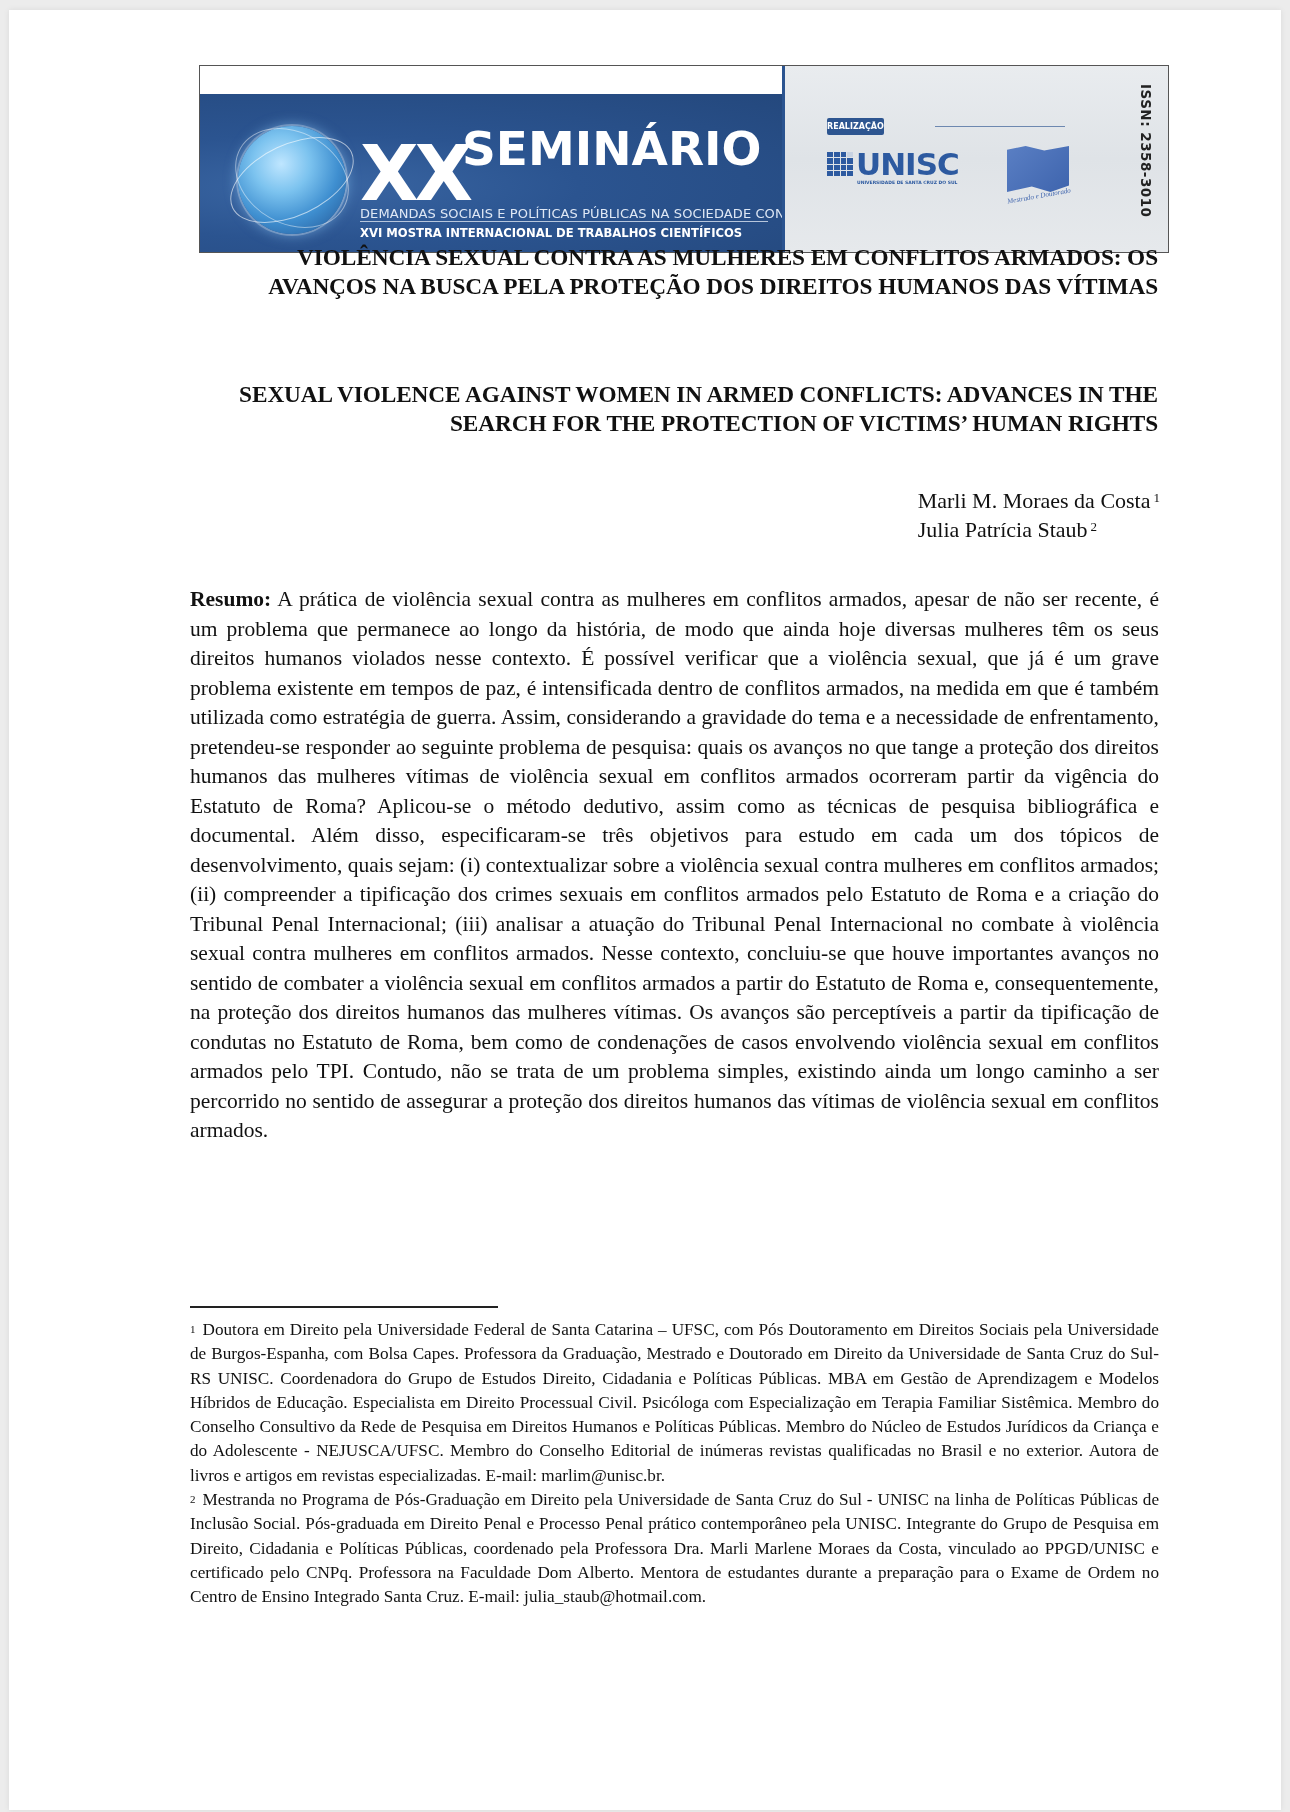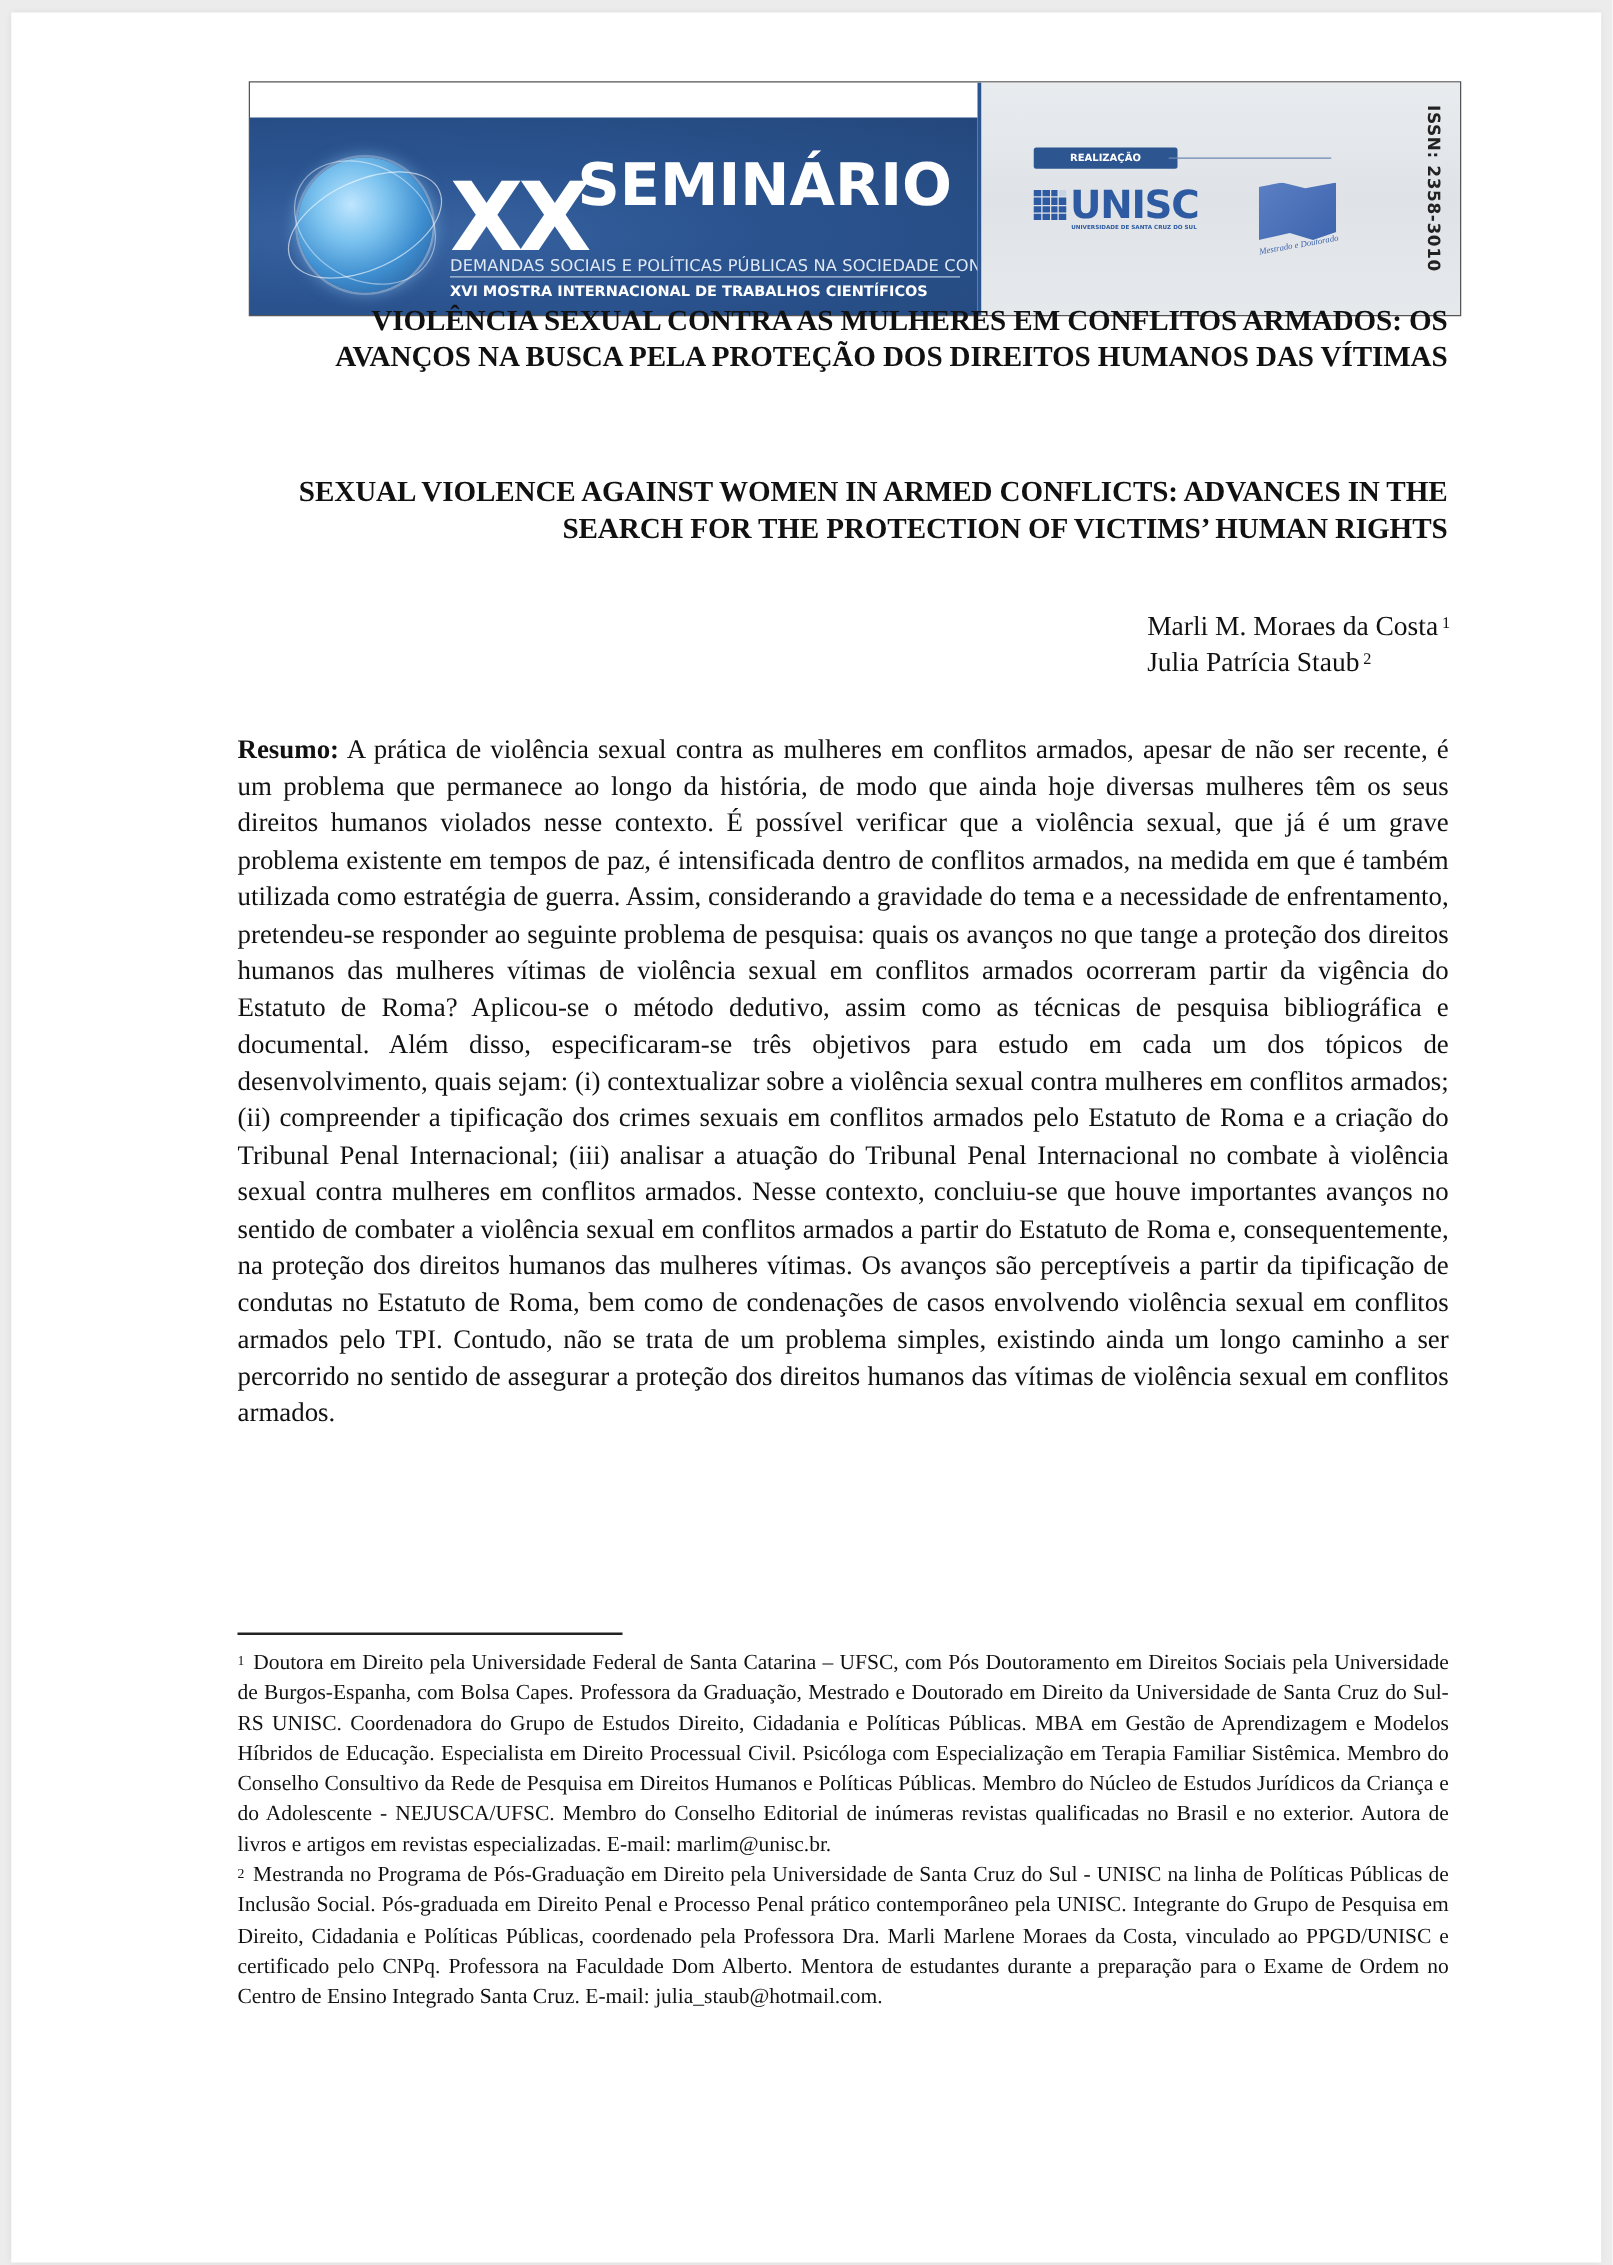--- a/index.html
+++ b/index.html
@@ -56,21 +56,21 @@
     color:#dfe8f5; font-size:13px; letter-spacing:0.1px; white-space:nowrap;
   }
   .hr-banner { position:absolute; left:160px; top:127px; width:408px; height:1px; background:#b7c6dc; }
   .sub2 {
     position:absolute; left:160px; top:132px; font-family:"DejaVu Sans", sans-serif;
     color:#fff; font-size:11.6px; font-weight:bold; white-space:nowrap;
   }
   .realizacao {
     position:absolute; left:42px; top:52px; background:#2d5590; color:#fff;
     font-family:"DejaVu Sans", sans-serif; font-size:8px; font-weight:bold;
-    padding:4px 29px; border-radius:2px;
+    padding:4px 0; border-radius:2px;
   }
   .real-line { position:absolute; left:150px; top:60px; width:130px; height:1px; background:#6d88b0; }
   .unisc {
     position:absolute; left:42px; top:84px; display:flex; align-items:center;
   }
   .unisc-grid {
     width:26px; height:24px; display:grid; grid-template-columns:repeat(4,1fr); gap:1px; margin-right:3px;
   }
   .unisc-grid span { background:#2d5aa0; }
   .unisc-grid span.light { background:#c7d2e2; }

